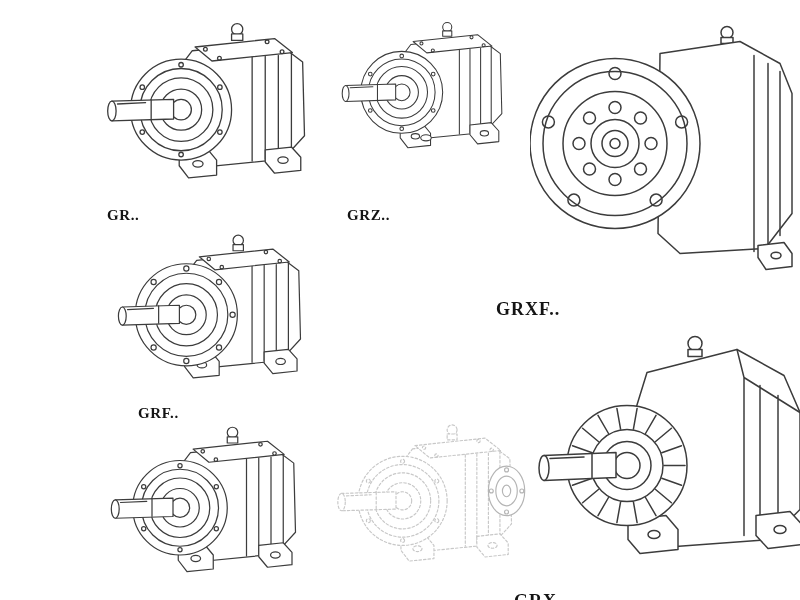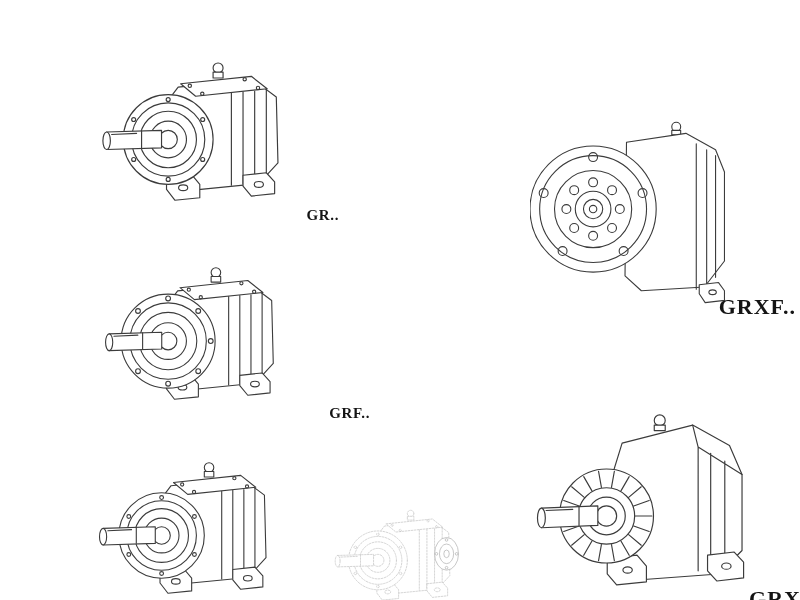--- a/index.html
+++ b/index.html
@@ -1,22 +1,22 @@
 <!DOCTYPE html>
 <html><head>
 <meta charset="utf-8">
 <style>
   html,body{margin:0;padding:0;background:#ffffff;}
   .page{position:relative;width:800px;height:600px;background:#ffffff;overflow:hidden;
         font-family:"Liberation Serif",serif;}
-  .fig{position:absolute;display:flex;flex-direction:row;align-items:flex-end;}
+  .fig{position:absolute;display:flex;flex-direction:column;align-items:flex-start;}
   .fig svg.draw{flex:1 1 0;min-height:0;width:100%;color:#3c3c3c;display:block;}
   .cap{flex:0 0 auto;font-weight:bold;font-size:15px;letter-spacing:0.6px;color:#141414;
        padding-top:2px;white-space:nowrap;}
-  .cap.big{font-size:22px;letter-spacing:1px;}
+  .cap.big{font-size:18px;letter-spacing:1px;}
   use.phantom{color:#c8c8c8;stroke-dasharray:3 2.5;}
   .defs-holder{position:absolute;width:0;height:0;overflow:hidden;}
 </style>
 </head>
 <body>
 
 <svg class="defs-holder" aria-hidden="true">
   <defs>
     <symbol id="gb-iso" viewBox="0 0 240 200">
       <g fill="#fff" stroke="currentColor" stroke-width="1.4" stroke-linejoin="round" stroke-linecap="round">
@@ -142,20 +142,27 @@
 
 <div class="page">
 
   <figure class="fig" style="left:55px;top:2px;width:232px;height:206px;">
     <svg class="draw" viewBox="0 0 240 200">
         <use href="#gb-iso"></use>
       </svg>
     <figcaption class="cap" style="transform:translateX(12px);">GR..</figcaption>
   </figure>
 
+  <figure class="fig" style="left:295px;top:2px;width:182px;height:206px;">
+    <svg class="draw" viewBox="0 0 240 200" preserveAspectRatio="xMidYMin meet">
+      <use href="#gb-iso"></use>
+      <ellipse cx="120" cy="158" rx="7" ry="4" fill="#fff" stroke="currentColor" stroke-width="1.4"></ellipse>
+    </svg>
+    <figcaption class="cap" style="transform:translateX(12px);">GRZ..</figcaption>
+  </figure>
 
   <figure class="fig" style="left:490px;top:4px;width:300px;height:300px;">
     <svg class="draw" viewBox="0 0 300 270">
         <use href="#gb-grxf"></use>
       </svg>
     <figcaption class="cap big" style="transform:translateX(-34px);">GRXF..</figcaption>
   </figure>
 
   <figure class="fig" style="left:58px;top:214px;width:232px;height:192px;">
     <svg class="draw" viewBox="0 0 240 200">

